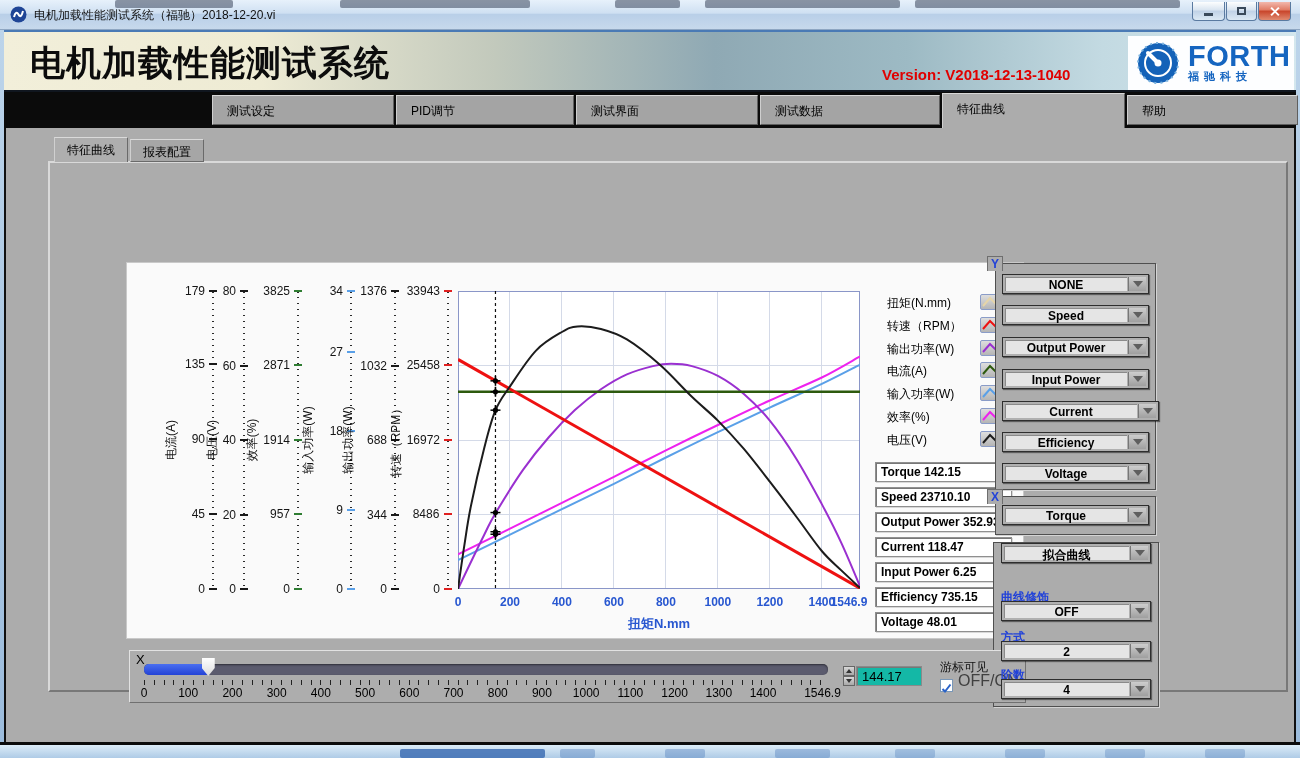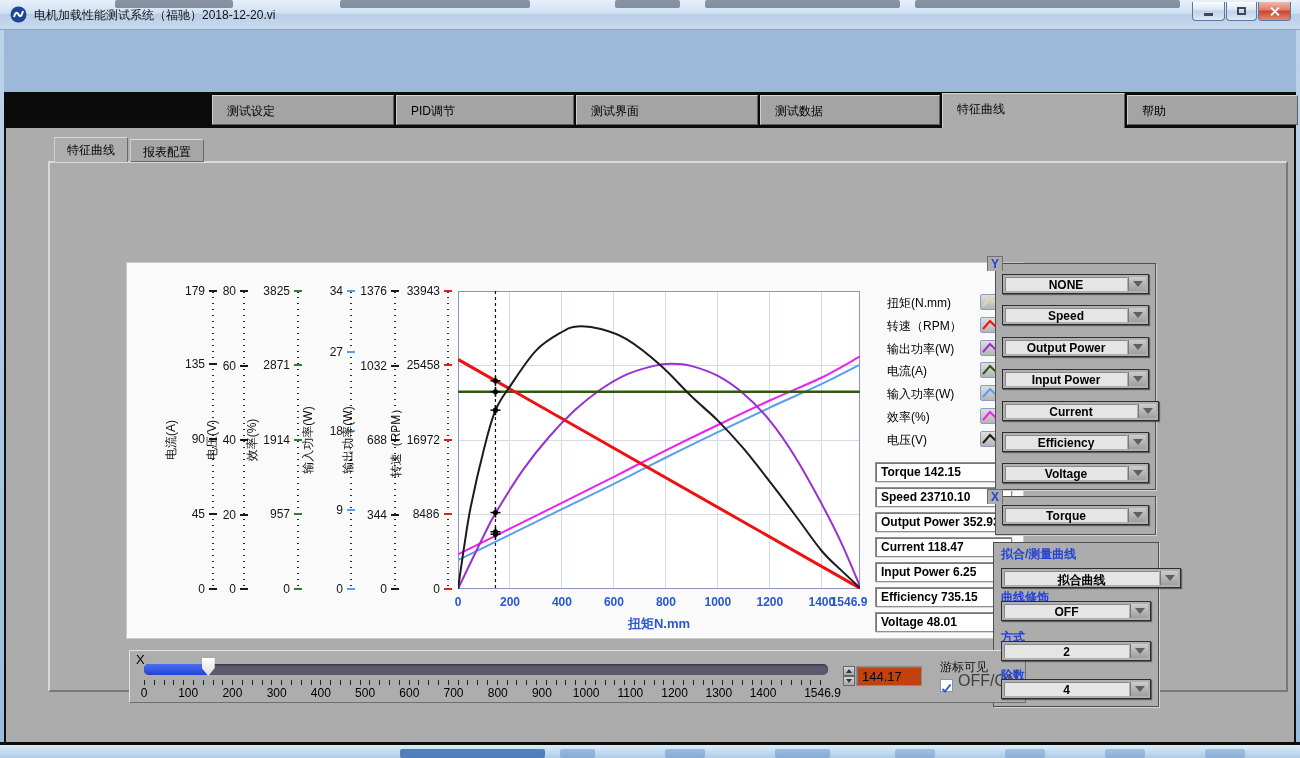--- a/index.html
+++ b/index.html
@@ -91,21 +91,21 @@
   #slider-fill{left:14px;top:13px;height:11px;background:linear-gradient(#4a6ff0,#2342d6);border-radius:5px 0 0 5px;}
   #slider-thumb{top:7px;width:13px;height:18px;background:linear-gradient(#ffffff,#dcdcdc);
     clip-path:polygon(0 0,100% 0,100% 55%,50% 100%,0 55%);filter:drop-shadow(1px 1px 1px rgba(0,0,0,.4));}
   #slider-ruler{left:14px;top:29px;width:685px;height:5px;
     background-image:repeating-linear-gradient(to right,#222 0 1px,transparent 1px 9.8px);}
   .scale-num{position:absolute;top:35px;font-size:12px;color:#000;transform:translateX(-50%);white-space:nowrap;}
   .spin{position:absolute;width:12px;height:10px;background:linear-gradient(#d8d8d8,#a8a8a8);border:1px solid #666;
     display:flex;align-items:center;justify-content:center;}
   .tri-up{width:0;height:0;border-left:3px solid transparent;border-right:3px solid transparent;border-bottom:4px solid #333;}
   .tri-dn{width:0;height:0;border-left:3px solid transparent;border-right:3px solid transparent;border-top:4px solid #333;}
-  #slider-value{left:726px;top:15px;width:66px;height:20px;background:#c2410c;border:1px solid #8a8a8a;
+  #slider-value{left:726px;top:15px;width:66px;height:20px;background:#14b8a6;border:1px solid #8a8a8a;
     box-shadow:inset 1px 1px 0 #777;font-size:13px;color:#000;padding:2px 0 0 5px;}
   #cursor-label{left:810px;top:8px;font-size:12px;color:#111;}
   #checkbox{left:810px;top:28px;width:13px;height:13px;background:#fff;border:1px solid #7a98b8;}
   #checkbox-label{left:828px;top:21px;font-size:16px;color:#404040;}
 </style>
 </head>
 <body>
 
 <div id="win">
 
@@ -127,20 +127,37 @@
         <div class="glyph-max"></div>
       </div>
     <div class="abs winbtn" id="btn-close" style="left:1258px;width:33px;">
         <div class="glyph-close"></div>
       </div>
   </div>
 
   <div class="abs sideframe" style="left:0;"></div>
   <div class="abs sideframe" style="left:1296px;"></div>
 
+  <div id="header" class="abs">
+    <div id="header-title" class="abs">电机加载性能测试系统</div>
+    <div id="header-version" class="abs" style="color: rgb(224, 0, 0);">Version: V2018-12-13-1040</div>
+    <div id="logo-box" class="abs">
+      <svg width="46" height="46" viewBox="0 0 46 46">
+        <circle cx="24" cy="23" r="20" fill="#1462b8"></circle>
+        <circle cx="24" cy="23" r="20" fill="none" stroke="#7db4e0" stroke-width="2" stroke-dasharray="2 4" transform="rotate(-130 24 23)" stroke-dashoffset="0"></circle>
+        <circle cx="24" cy="23" r="13" fill="#1462b8" stroke="#fff" stroke-width="2"></circle>
+        <line x1="24" y1="23" x2="14" y2="13" stroke="#fff" stroke-width="4" stroke-linecap="round"></line>
+        <circle cx="24" cy="23" r="3.5" fill="#fff"></circle>
+      </svg>
+      <div style="margin-left:8px;">
+        <div id="logo-text" style="color: rgb(21, 101, 192);">FORTH</div>
+        <div id="logo-sub" style="color: rgb(21, 101, 192);">福驰科技</div>
+      </div>
+    </div>
+  </div>
 
   <div id="tabstrip" class="abs">
       <div class="tab" style="left: 208px; width: 182px;">测试设定</div>
       <div class="tab" style="left: 392px; width: 178px;">PID调节</div>
       <div class="tab" style="left: 572px; width: 182px;">测试界面</div>
       <div class="tab" style="left: 756px; width: 180px;">测试数据</div>
       <div class="tab active" style="left: 938px; width: 183px;">特征曲线</div>
       <div class="tab" style="left: 1123px; width: 171px;">帮助</div>
     </div>
 
@@ -413,21 +430,21 @@
             <div class="tri"></div>
           </div>
         </div>
         <div class="dd" style="left: 952px; top: 342px; width: 147px;">
           <div class="val">Torque</div>
           <div class="btn">
             <div class="tri"></div>
           </div>
         </div>
         <div class="blue-label" style="left: 951px; top: 383px; color: rgb(35, 67, 216);">拟合/测量曲线</div>
-        <div class="dd" style="left: 951px; top: 405px; width: 180px;">
+        <div class="dd" style="left: 951px; top: 380px; width: 150px;">
           <div class="val">拟合曲线</div>
           <div class="btn">
             <div class="tri"></div>
           </div>
         </div>
         <div class="blue-label" style="left: 951px; top: 426px; color: rgb(35, 67, 216);">曲线修饰</div>
         <div class="dd" style="left: 951px; top: 438px; width: 150px;">
           <div class="val">OFF</div>
           <div class="btn">
             <div class="tri"></div>

